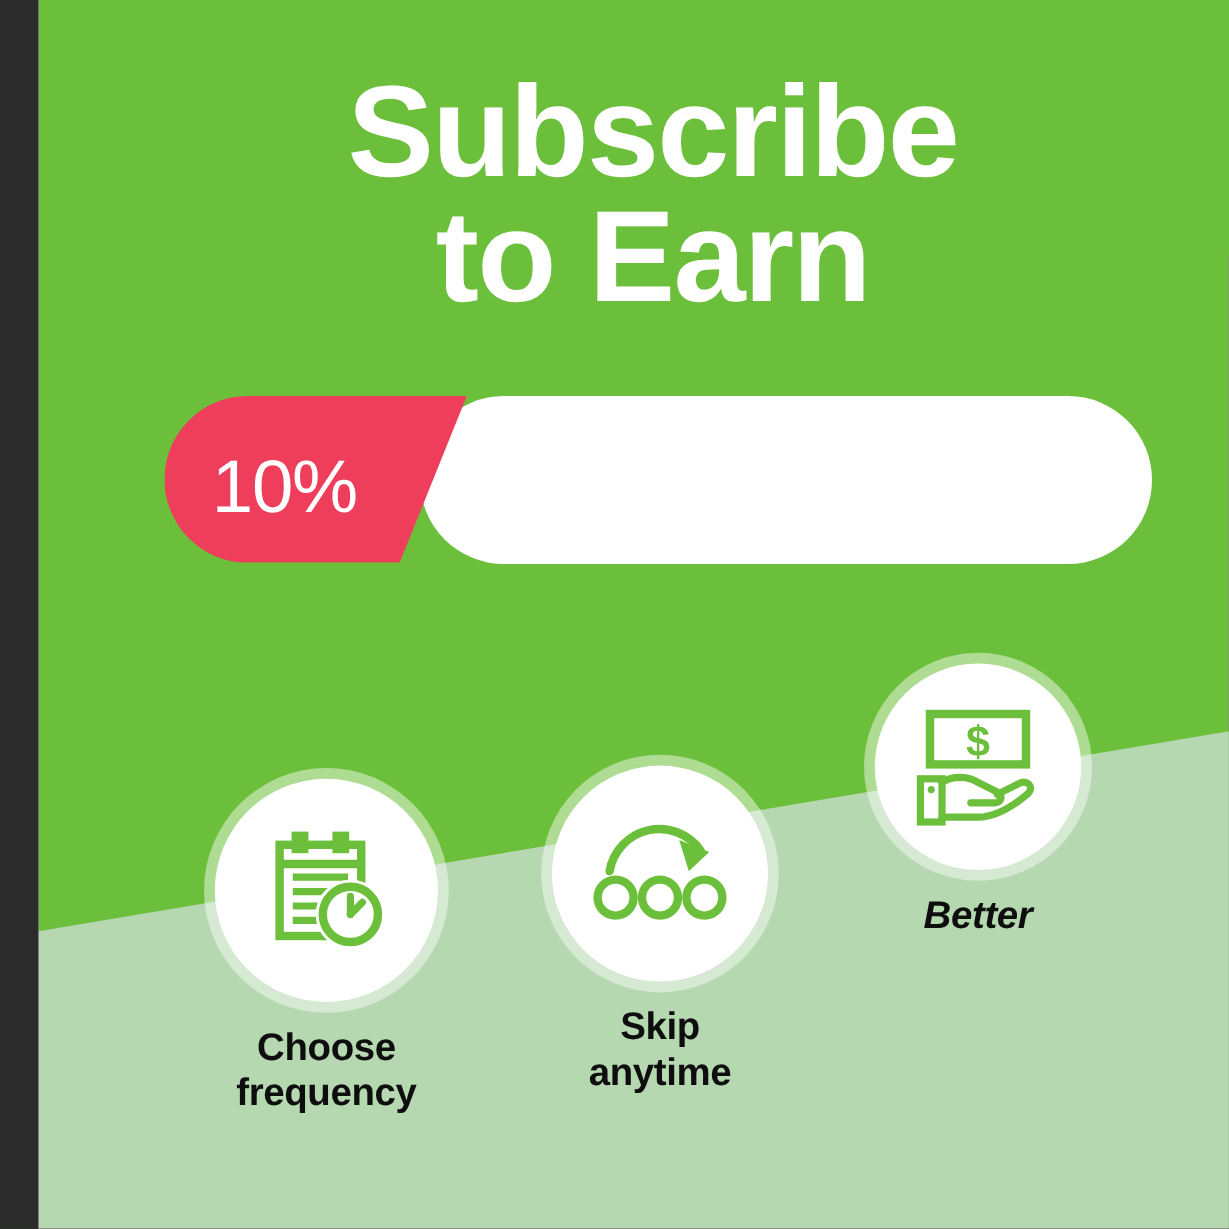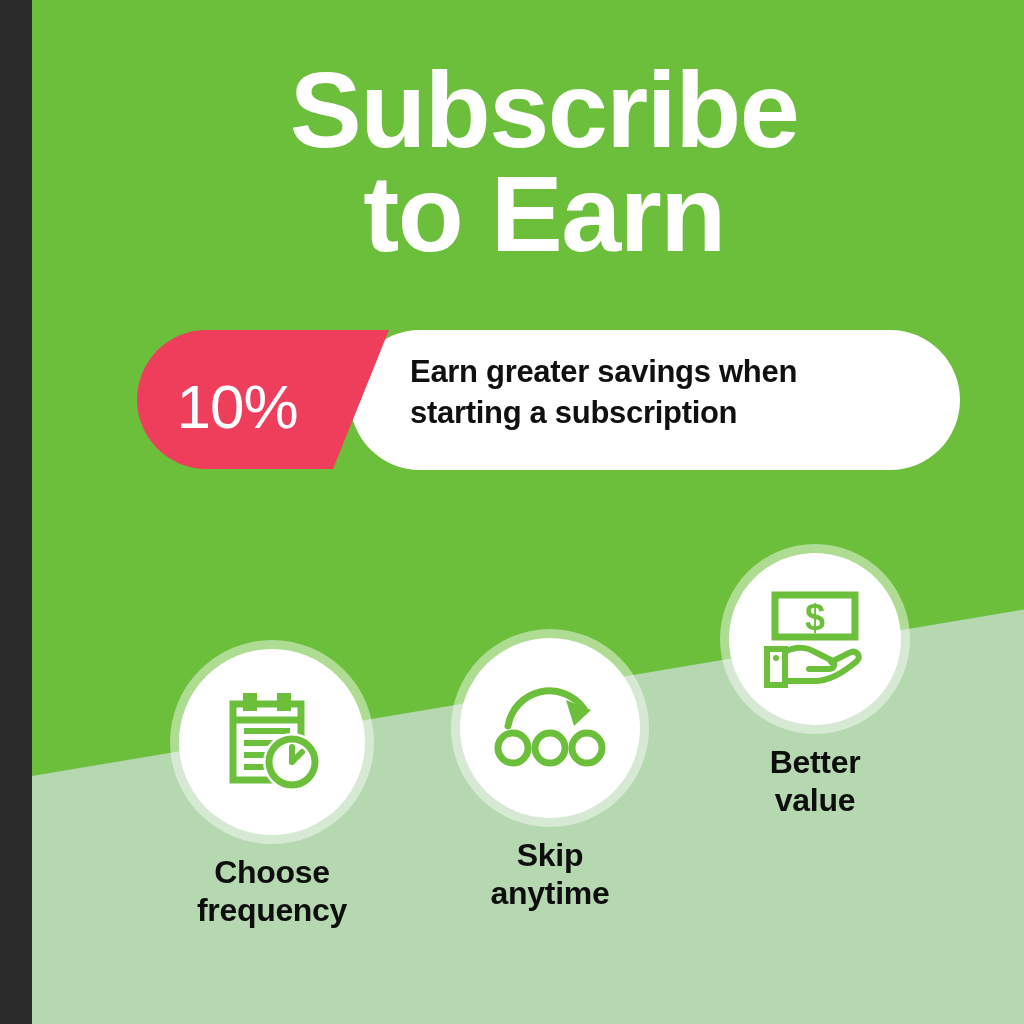--- a/index.html
+++ b/index.html
@@ -156,20 +156,21 @@
     font-size: 32px;
   }
 
   
   #feature-3 { left: 697px; top: 553px; width: 172px; }
   #feature-3 .circle-ring { left: -9px; top: -9px; width: 190px; height: 190px; }
   #feature-3 .circle-wrap { width: 172px; height: 172px; }
   #feature-3 .feature-label {
     margin-top: 19px;
     font-size: 32px;
+    font-style: italic;
   }
 
   .icon-svg { display: block; }
 </style>
 </head>
 <body>
 
 <div id="poster">
 
   <div class="bg-green"></div>
@@ -177,24 +178,20 @@
 
   <div class="headline">
     <span class="line">Subscribe</span>
     <span class="line">to Earn</span>
   </div>
 
   <div class="badge">
     <div class="badge-pill"></div>
     <div class="badge-tag"></div>
     <div class="badge-tag-inner">10%</div>
-    <div class="badge-text">
-      <span class="bline">Earn greater savings when</span>
-      <span class="bline">starting a subscription</span>
-    </div>
   </div>
 
   <div class="feature" id="feature-1">
     <div class="circle-ring"></div>
     <div class="circle-wrap">
       <span>
         <svg class="icon-svg" width="112" height="112" viewBox="0 0 112 112" fill="none">
 
           <rect x="17" y="18" width="68" height="76" stroke="#6CBF3B" stroke-width="7"></rect>
 
@@ -254,17 +251,16 @@
           <rect x="8" y="60" width="18" height="36" stroke="#6CBF3B" stroke-width="6"></rect>
           <circle cx="17" cy="69" r="3" fill="#6CBF3B"></circle>
 
           <path d="M26 63 C36 57 48 58 56 63 L72 71 C77 73 76 80 70 80 L50 80" stroke="#6CBF3B" stroke-width="6" fill="none" stroke-linecap="round" stroke-linejoin="round"></path>
           <path d="M26 92 L56 92 C70 92 84 84 98 72 C103 67 97 60 90 64 L72 73" stroke="#6CBF3B" stroke-width="6" fill="none" stroke-linecap="round" stroke-linejoin="round"></path>
         </svg>
       </span>
     </div>
     <div class="feature-label">
       <span class="lline">Better</span>
-      <span class="lline">value</span>
     </div>
   </div>
 
 </div>
 
 </body></html>

